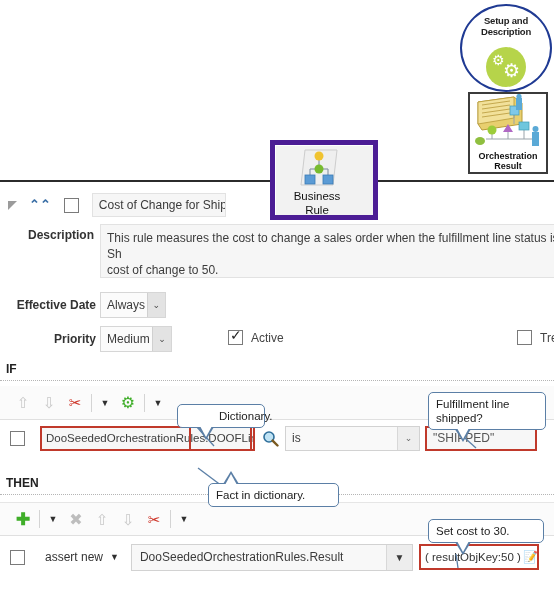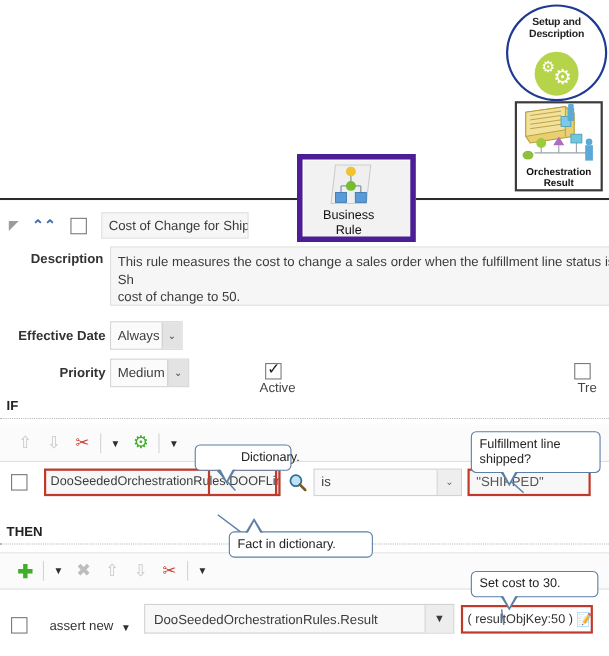--- a/index.html
+++ b/index.html
@@ -152,21 +152,21 @@
   .sel .sel-btn {
     width:22px; height:24px; background:#e3e3e3;
     border-left:1px solid #d0d0d0;
     display:flex; align-items:center; justify-content:center;
     font-size:9px; color:#4a4a4a;
   }
   #eff-sel { width:66px; }
   #pri-sel { width:72px; }
 
   .inline-check {
-    position:absolute; top:4px; display:flex; align-items:center;flex-direction:column;
+    position:absolute; top:4px; display:flex; align-items:center;
   }
   .inline-check .lbl { margin-left:8px; font-size:12px; color:#444444; white-space:nowrap; }
   #chk-active { left:228px; }
   #chk-advanced { left:330px; }
   #chk-tree { left:517px; }
 
   
   #if-label { position:absolute; left:6px; top:180px; font-weight:bold; font-size:12px; color:#222222; }
   .dot-sep {
     position:absolute; left:0; width:554px; height:1px;
@@ -226,21 +226,21 @@
     display:flex; align-items:center; padding-left:6px;
     font-size:12px; color:#555555;
   }
 
   
   #then-label { position:absolute; left:6px; top:294px; font-weight:bold; font-size:12px; color:#222222; }
   #then-dot { top:312px; }
 
   #then-row {
     position:absolute; left:0; top:356px; width:554px; height:38px;
-    display:flex; align-items:flex-end; padding-left:10px;
+    display:flex; align-items:center; padding-left:10px;
   }
   #assert-lbl { margin-left:20px; font-size:12px; color:#333333; }
   #assert-caret { margin-left:7px; font-size:9px; color:#2f2f2f; }
   #then-obj-sel {
     margin-left:12px; width:282px; height:27px;
     background:#f8f8f8; border:1px solid #d2d2d2;
     display:flex; align-items:center;
   }
   #then-obj-sel .so-txt { flex:1; padding-left:8px; font-size:12px; color:#3c3c3c; }
   #then-obj-sel .so-btn { width:26px; height:25px; background:#ededed; border-left:1px solid #d8d8d8;

